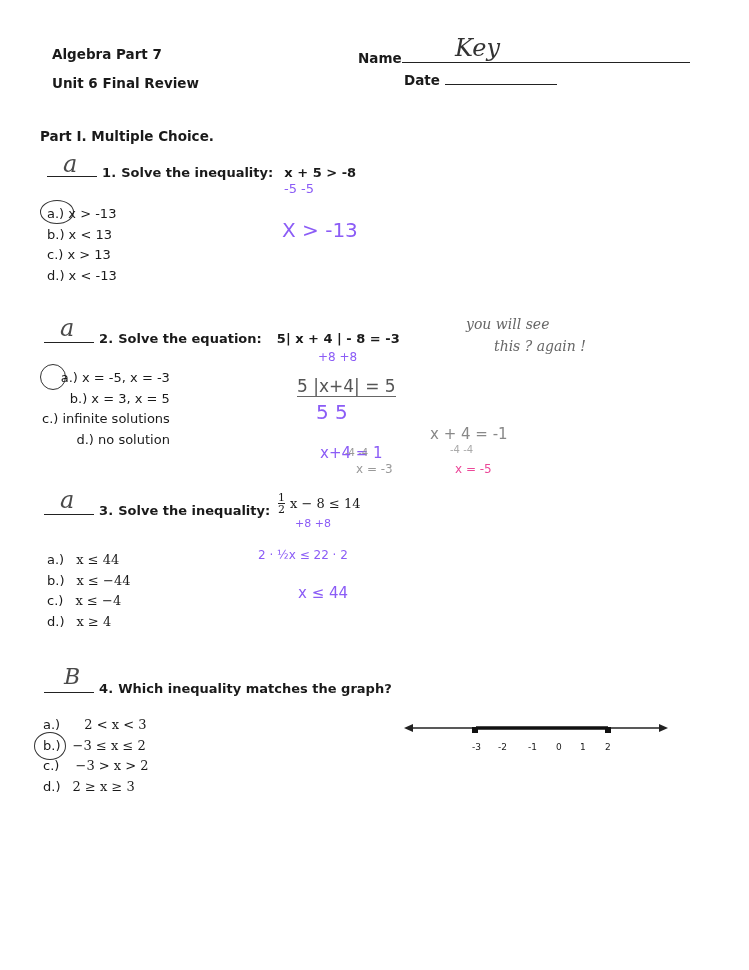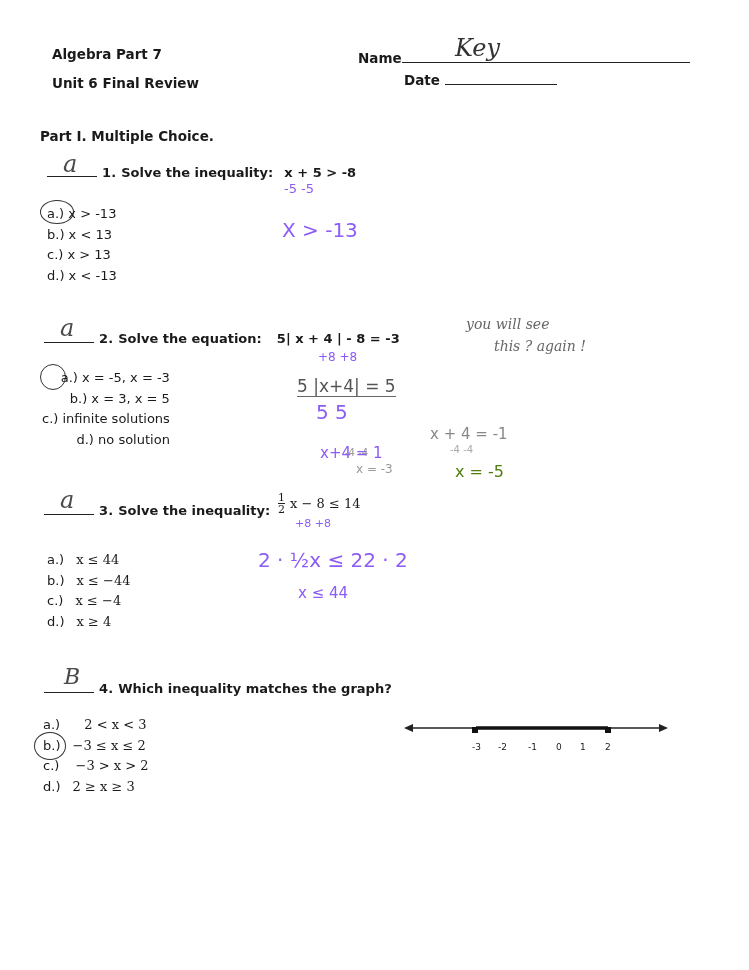--- a/index.html
+++ b/index.html
@@ -68,21 +68,21 @@
   <div><span>d.)</span> <span>no solution</span></div>
 </div>
 <div class="abs hand-light" style="left:318px;top:350px;font-size:12px;">+8  +8</div>
 <div class="abs hand-light" style="left:297px;top:376px;font-size:17px;color:#555;border-bottom:1px solid #666;">5 |x+4| = 5</div>
 <div class="abs hand-light" style="left:316px;top:400px;font-size:20px;">5        5</div>
 <div class="abs hand-light" style="left:320px;top:444px;font-size:15px;">x+4 = 1</div>
 <div class="abs hand-light" style="left:345px;top:447px;font-size:10px;color:#999;">-4  -4</div>
 <div class="abs hand-light" style="left:356px;top:462px;font-size:12px;color:#999;">x = -3</div>
 <div class="abs hand-light" style="left:430px;top:425px;font-size:15px;color:#888;">x + 4 = -1</div>
 <div class="abs hand-light" style="left:450px;top:444px;font-size:10px;color:#aaa;">-4  -4</div>
-<div class="abs hand-light" style="left:455px;top:462px;font-size:16px;color:#4d7c0f;">x = -5</div>
+<div class="abs hand-light" style="left:455px;top:462px;font-size:12px;color:#ec4899;">x = -5</div>
 <div class="abs hand" style="left:466px;top:316px;font-size:14px;color:#666;">you will see</div>
 <div class="abs hand" style="left:494px;top:338px;font-size:14px;color:#666;">this ? again !</div>
 
 <div class="abs" style="left:44px;top:498px;">
   <span class="blank" style="width:50px;height:16px;position:relative;">
     <span class="hand" style="position:absolute;left:16px;top:-12px;font-size:24px;">a</span>
   </span>
   <span class="txt" style="font-weight:bold;">3.</span>
   <span class="txt" style="font-weight:bold;">Solve the inequality:</span>
 </div>
@@ -93,21 +93,21 @@
   </span>
   <span class="serifmath" style="vertical-align:middle;">x − 8 ≤ 14</span>
 </div>
 <div class="abs hand-light" style="left:295px;top:517px;font-size:11px;">+8  +8</div>
 <div class="abs txt" style="left:47px;top:550px;line-height:20.5px;">
   <div><span>a.)</span> <span class="serifmath" style="margin-left:8px;">x ≤ 44</span></div>
   <div><span>b.)</span> <span class="serifmath" style="margin-left:8px;">x ≤ −44</span></div>
   <div><span>c.)</span> <span class="serifmath" style="margin-left:8px;">x ≤ −4</span></div>
   <div><span>d.)</span> <span class="serifmath" style="margin-left:8px;">x ≥ 4</span></div>
 </div>
-<div class="abs hand-light" style="left:258px;top:548px;font-size:20px;">2 · ½x ≤ 22 · 2</div>
+<div class="abs hand-light" style="left:258px;top:548px;font-size:12px;">2 · ½x ≤ 22 · 2</div>
 <div class="abs hand-light" style="left:298px;top:584px;font-size:15px;">x ≤ 44</div>
 
 <div class="abs" style="left:44px;top:676px;">
   <span class="blank" style="width:50px;height:16px;position:relative;">
     <span class="hand" style="position:absolute;left:20px;top:-12px;font-size:22px;">B</span>
   </span>
   <span class="txt" style="font-weight:bold;">4.</span>
   <span class="txt" style="font-weight:bold;">Which inequality matches the graph?</span>
 </div>
 <div class="circle" style="left:34px;top:732px;width:30px;height:26px;"></div>

